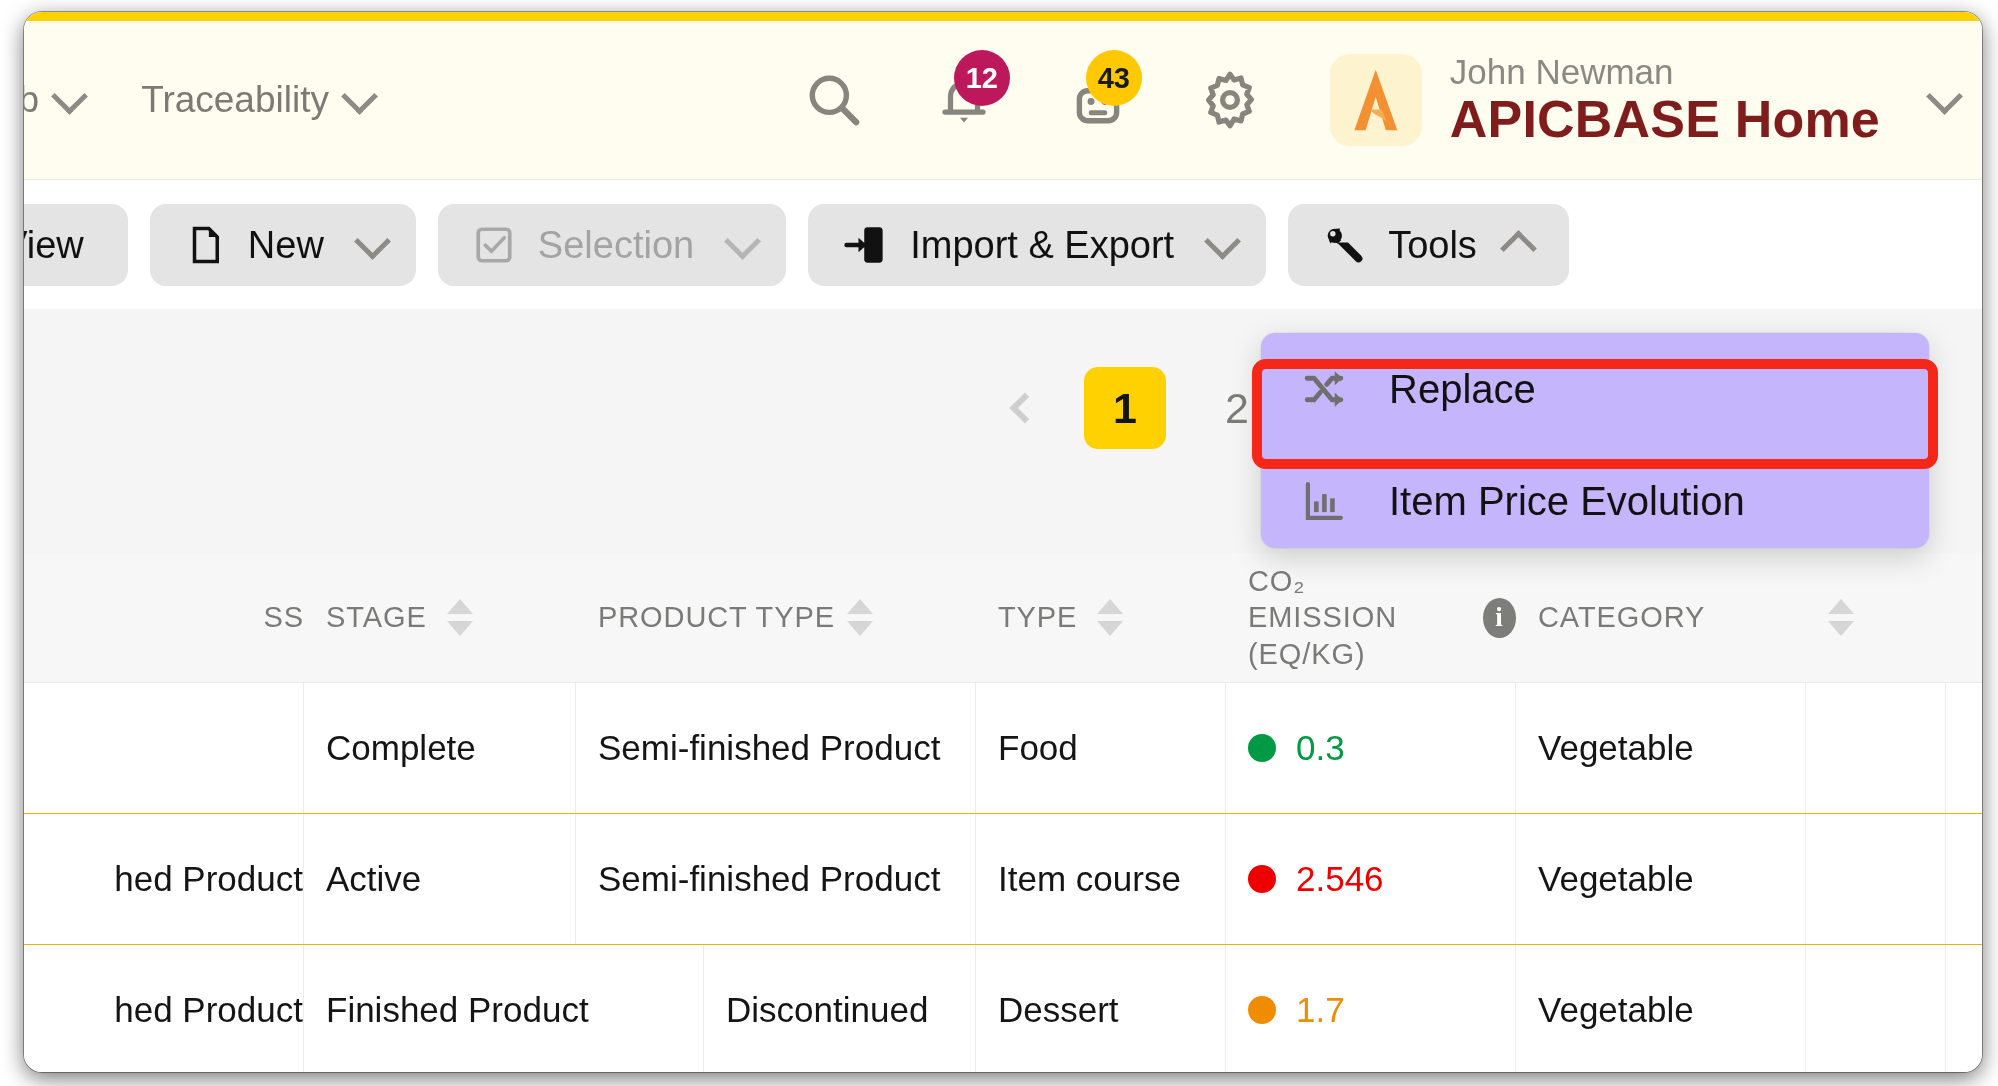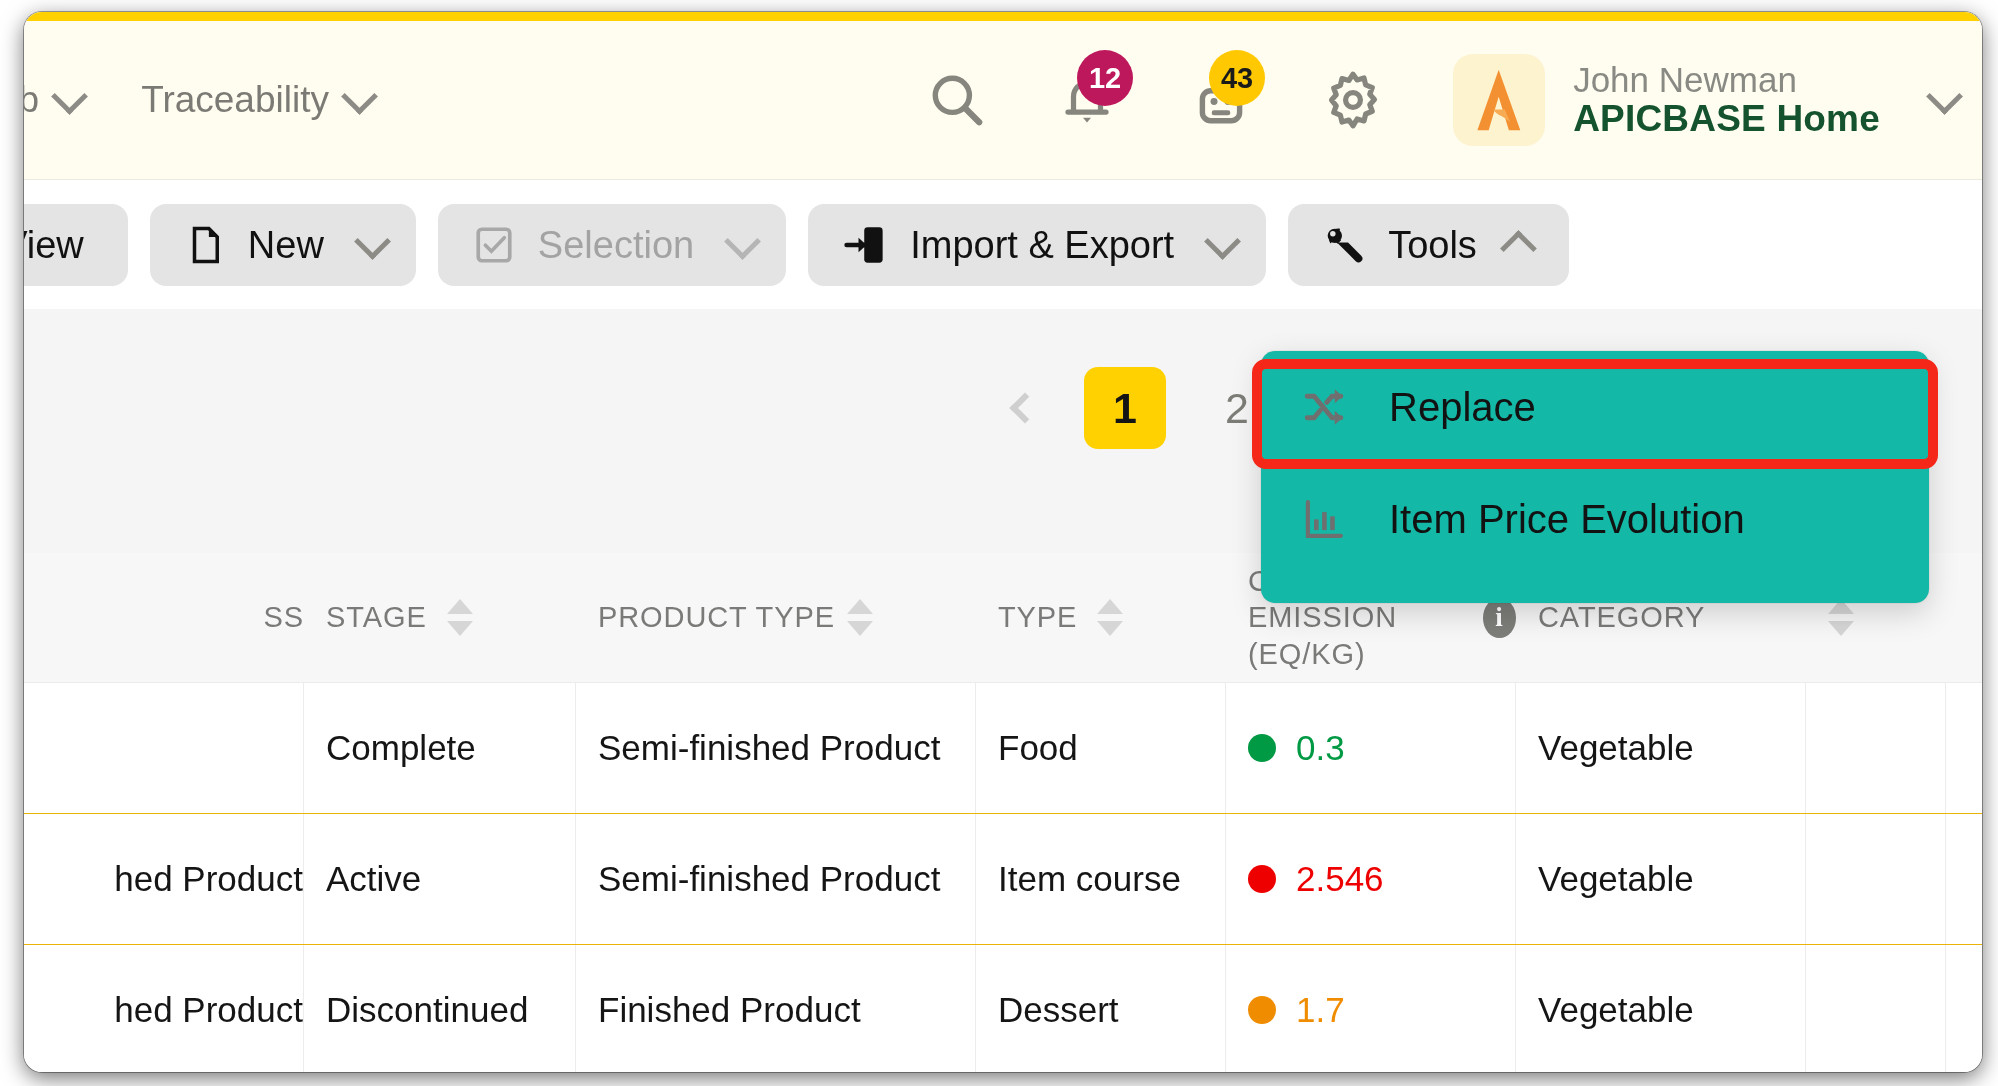--- a/index.html
+++ b/index.html
@@ -71,21 +71,21 @@
   .badge.yellow { background: #ffc800; color: #1a1a1a; right: 4px; top: -2px; }
 
   #avatar {
     width: 92px; height: 92px; border-radius: 20px;
     background: #fdf3cf;
     display: flex; align-items: center; justify-content: center;
     margin-left: 8px; margin-right: 28px;
   }
   #user-block { line-height: 1.08; }
   #user-name { font-size: 35px; color: #8a8a84; font-weight: 400; }
-  #user-org  { font-size: 37px; color: #14532d; font-weight: 700; letter-spacing: .2px; }
+  #user-org  { font-size: 52px; color: #7f1d1d; font-weight: 700; letter-spacing: .2px; }
   #user-caret { margin: 0 28px 0 48px; }
 
   
   #toolbar {
     position: absolute; left: 0; top: 169px; width: 100%; height: 128px;
     background: #ffffff;
     display: flex; align-items: center;
   }
   .tb-btn {
     height: 82px; background: #e4e4e4; border-radius: 16px;
@@ -164,23 +164,23 @@
   .c1 { width: 272px; }
   .c2 { width: 400px; gap: 12px; }
   .c3 { width: 250px; }
   .c4 { width: 290px; }
   .c5 { width: 290px; }
   .c6 { width: 140px; }
 
   
   #tools-menu {
     position: absolute;
-    left: 1237px; top: 339px;
-    width: 668px; height: 252px;
-    background: #14b8a6;
+    left: 1237px; top: 321px;
+    width: 668px; height: 215px;
+    background: #c4b5fd;
     border-radius: 14px;
     box-shadow: 0 10px 30px rgba(0,0,0,.17), 0 0 0 1px rgba(0,0,0,.04);
     overflow: hidden;
     z-index: 40;
   }
   .menu-item {
     height: 112px; display: flex; align-items: center; gap: 42px;
     padding: 0 40px; font-size: 40px; color: #121212; cursor: pointer;
   }
   #annot-box {
@@ -389,22 +389,22 @@
             <span class="dot" style="background:#ee0000"></span>
             <span style="color:#ee0000">2.546</span>
           </span>
         </div>
         <div class="td c5">Vegetable</div>
         <div class="td c6"></div>
       </div>
 
       <div class="trow">
         <div class="td c0">hed Product</div>
+        <div class="td c2">Finished Product</div>
         <div class="td c1">Discontinued</div>
-        <div class="td c2">Finished Product</div>
         <div class="td c3">Dessert</div>
         <div class="td c4">
           <span class="co2">
             <span class="dot" style="background:#f08c00"></span>
             <span style="color:#f08c00">1.7</span>
           </span>
         </div>
         <div class="td c5">Vegetable</div>
         <div class="td c6"></div>
       </div>

